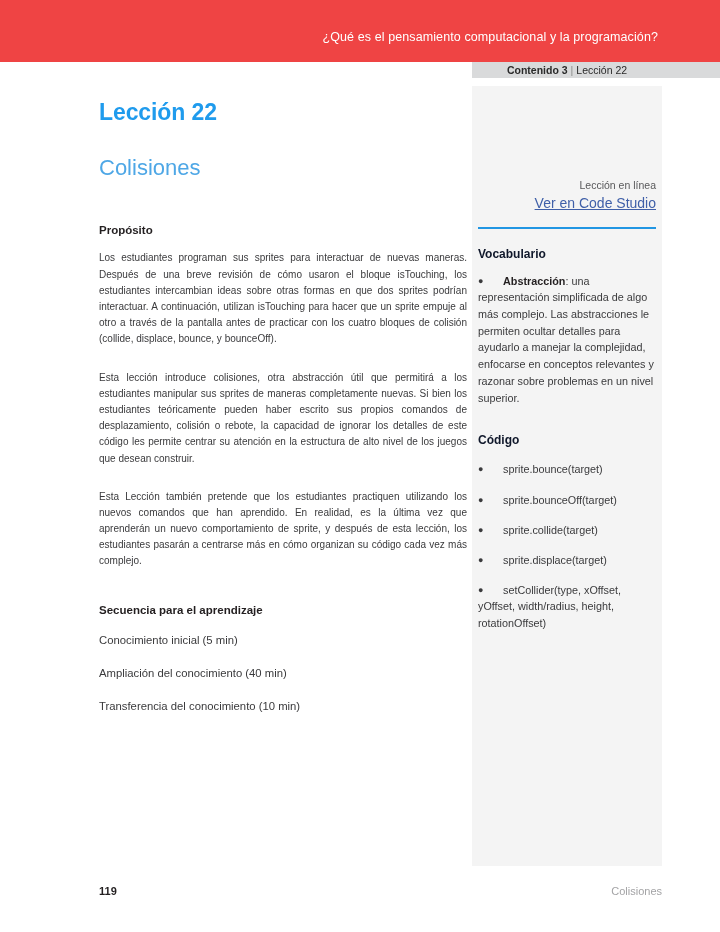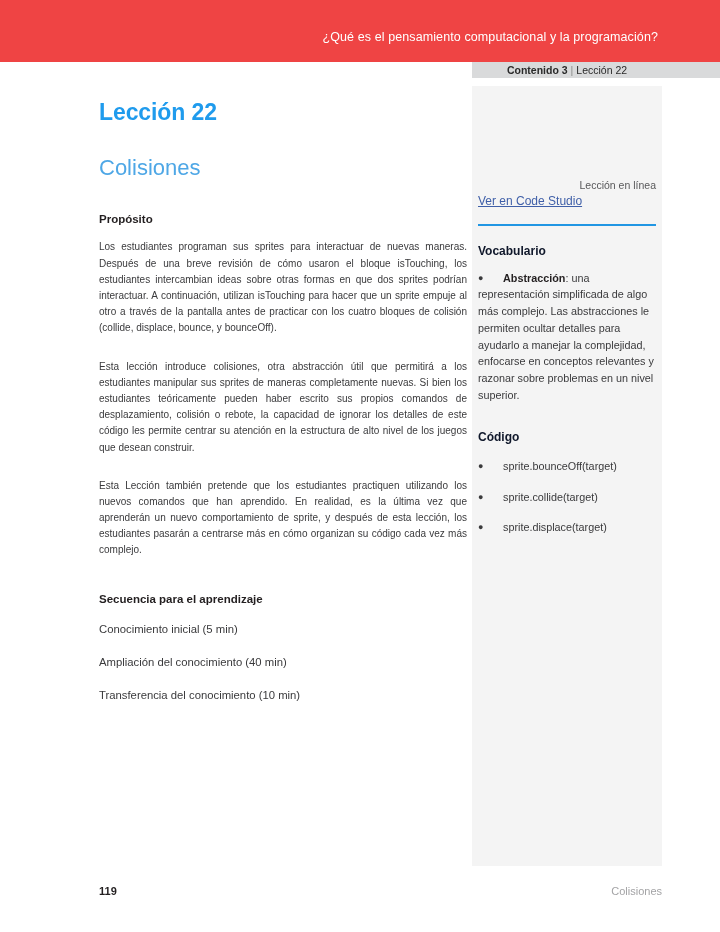--- a/index.html
+++ b/index.html
@@ -76,21 +76,21 @@
     font-size: 22px;
     font-weight: normal;
     margin-top: 31px;
     line-height: 1.1;
   }
 
   .sec-head {
     font-size: 11.5px;
     font-weight: bold;
     color: #231f20;
-    margin-top: 33px;
+    margin-top: 44px;
   }
 
   p.body {
     font-size: 10px;
     line-height: 1.62;
     color: #3a3a3c;
     text-align: justify;
     margin-top: 14px;
   }
   p.body.gap { margin-top: 22px; }
@@ -127,22 +127,22 @@
 
   .online-label {
     text-align: right;
     font-size: 10.5px;
     color: #58585a;
     margin-top: 92px;
     line-height: 1.45;
   }
   .online-link {
     display: block;
-    text-align: left;
-    font-size: 12px;
+    text-align: right;
+    font-size: 14px;
     color: #3f5fa8;
     line-height: 1.45;
   }
 
   .side-rule {
     height: 2px;
     background: #2196e3;
     margin-top: 13px;
     width: 178px;
   }
@@ -236,24 +236,30 @@
 
   <div class="side-head">Vocabulario</div>
 
   <div class="vocab-block vocab-first">
     <span class="dot">●</span><b>Abstracción</b><span>: una representación  simplificada de algo más complejo. Las abstracciones le permiten ocultar detalles para ayudarlo a manejar la complejidad, enfocarse en conceptos relevantes y razonar sobre problemas en un nivel superior.</span>
   </div>
 
   <div class="side-head code">Código</div>
 
   <div class="code-item">
+    <span class="dot">●</span><span>sprite.bounce(target)</span>
+  </div>
+  <div class="code-item">
     <span class="dot">●</span><span>sprite.bounceOff(target)</span>
   </div>
   <div class="code-item">
     <span class="dot">●</span><span>sprite.collide(target)</span>
   </div>
   <div class="code-item">
     <span class="dot">●</span><span>sprite.displace(target)</span>
+  </div>
+  <div class="code-item wrap">
+    <span class="dot">●</span><span>setCollider(type, xOffset, yOffset, width/radius, height, rotationOffset)</span>
   </div>
 </div>
 
 <div class="footer-page">119</div>
 <div class="footer-title">Colisiones</div>
 
 </body></html>

